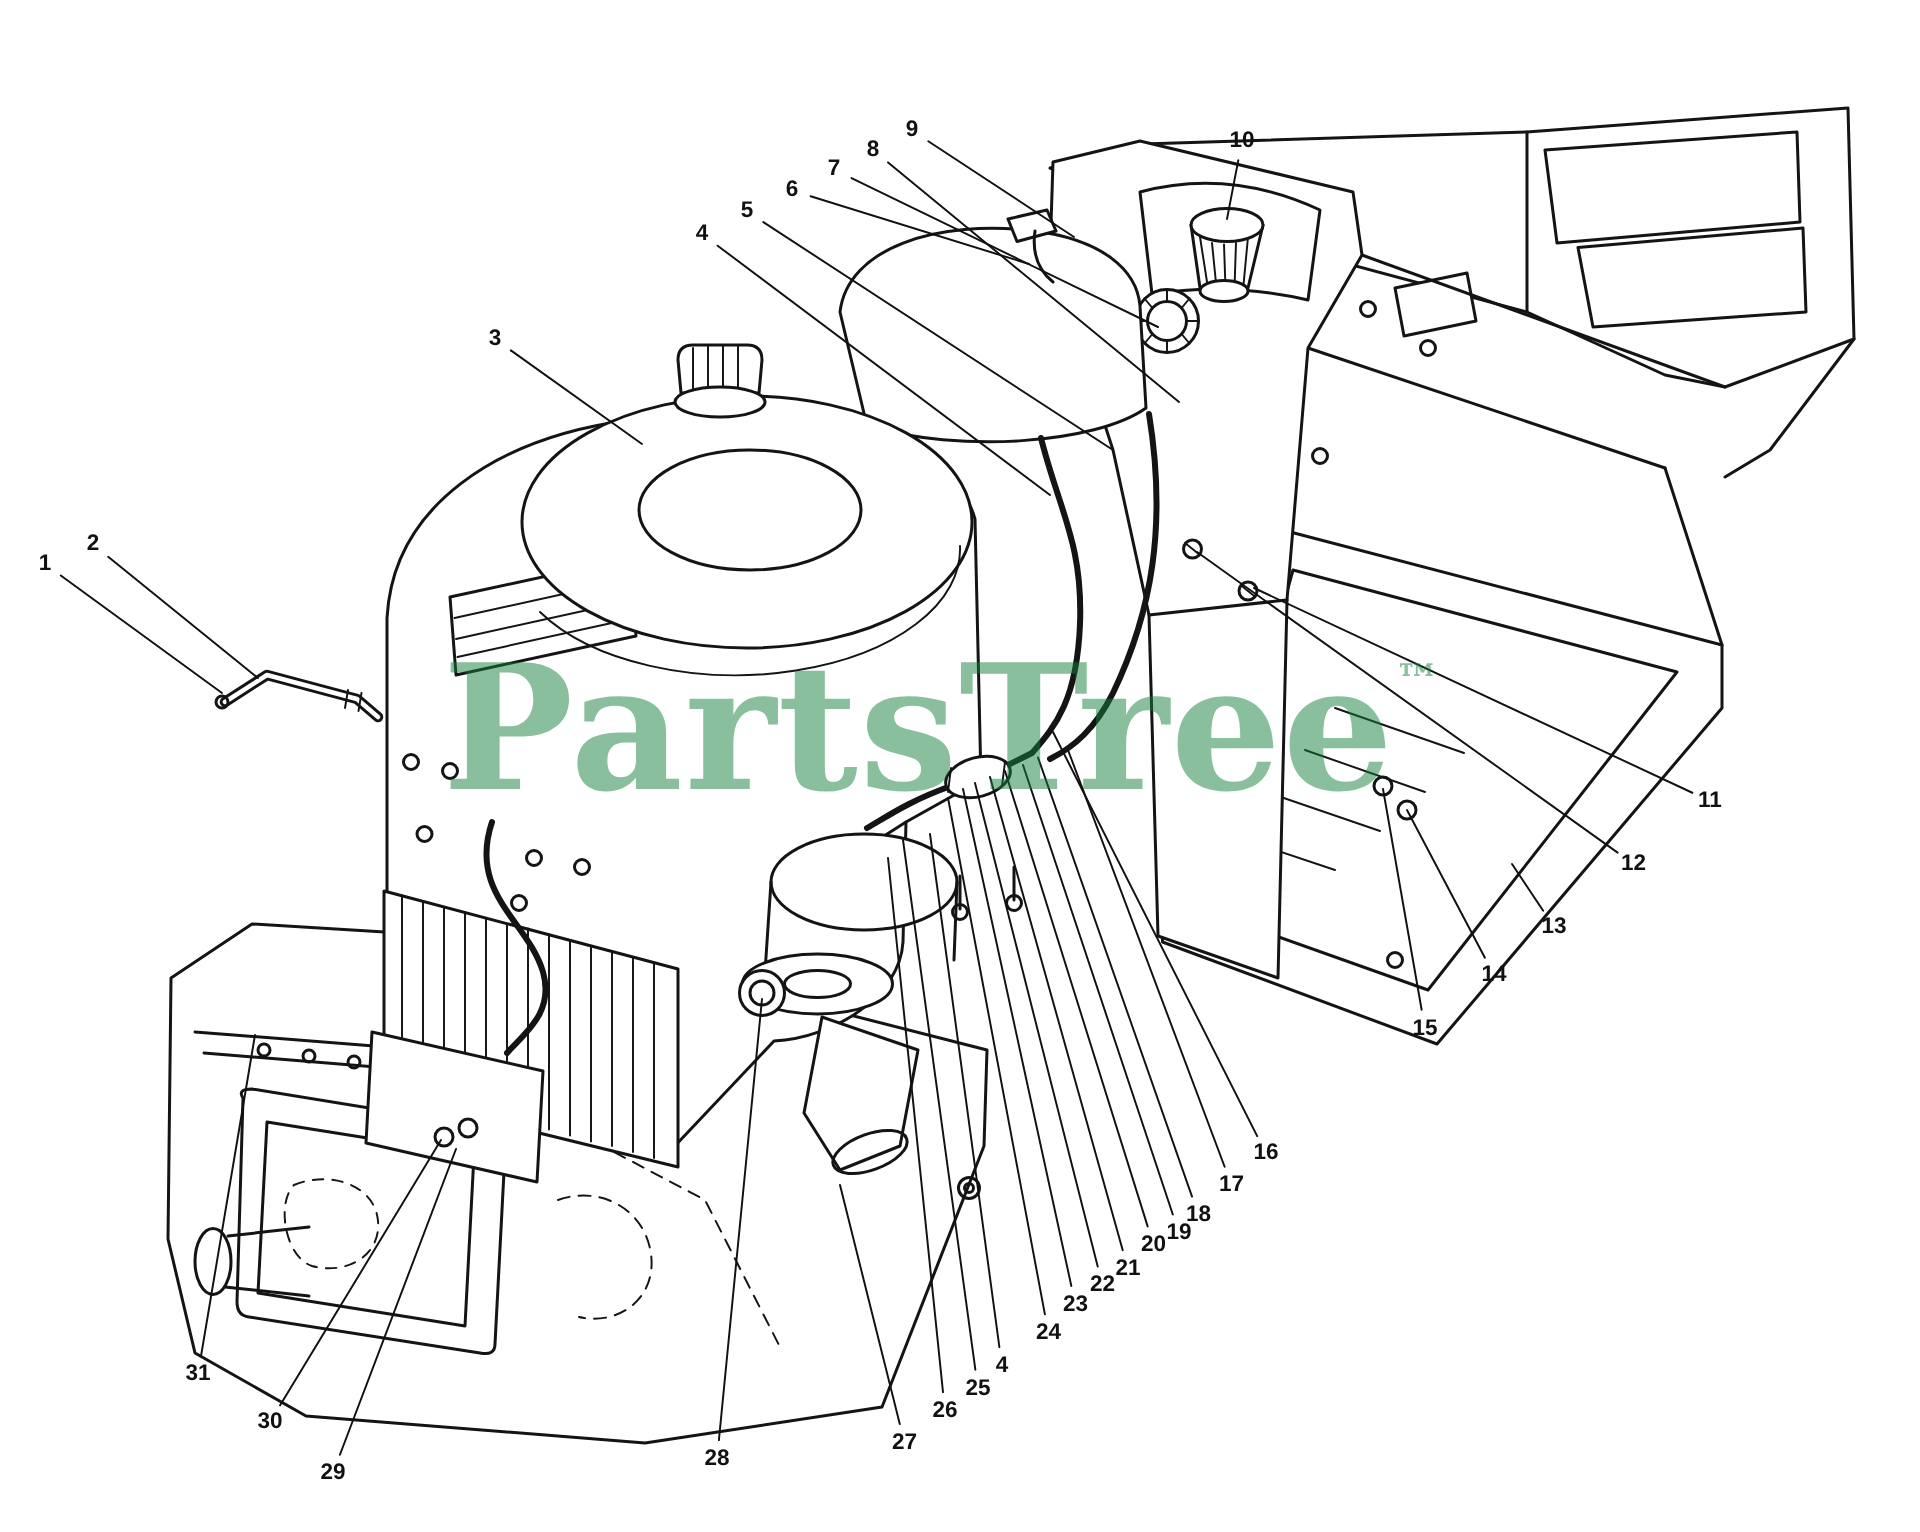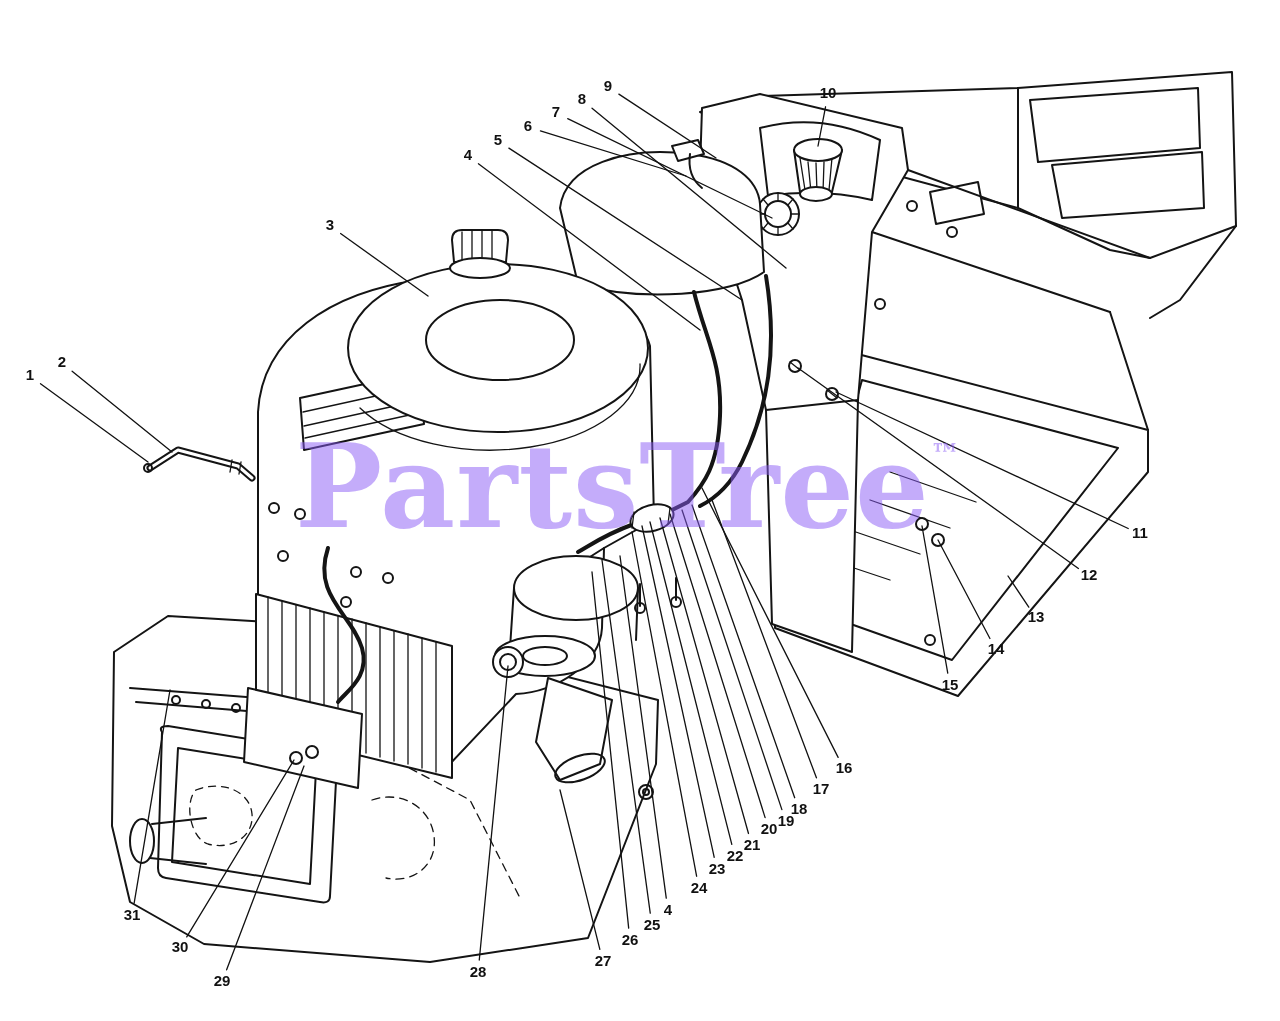--- a/index.html
+++ b/index.html
@@ -12,21 +12,21 @@
   #diagram-svg .fw{fill:#ffffff;}
   #diagram-svg .thick{stroke-width:4;}
   #diagram-svg .tube{stroke-width:7;}
   #diagram-svg .tubein{stroke:#ffffff;stroke-width:3;}
   #diagram-svg .thin{stroke-width:1.3;}
   #callout-layer line{stroke:#111;stroke-width:1.3;}
   #callout-layer text{font:bold 15px "Liberation Sans", sans-serif;fill:#111;
       stroke:none;text-anchor:middle;dominant-baseline:middle;}
   .watermark{position:absolute;left:295px;top:418px;z-index:3;pointer-events:none;
       font-family:"DejaVu Serif", serif;font-weight:700;font-size:116px;
-      color:#8b5cf6;opacity:0.5;white-space:nowrap;letter-spacing:1px;}
+      color:#15803d;opacity:0.5;white-space:nowrap;letter-spacing:1px;}
   .watermark .tm{font-size:30px;vertical-align:62px;letter-spacing:0;}
 </style>
 </head>
 <body>
 
 <div id="stage">
 
   <svg id="diagram-svg" width="1280" height="1021" viewBox="0 0 1280 1021">
 
     <g>

